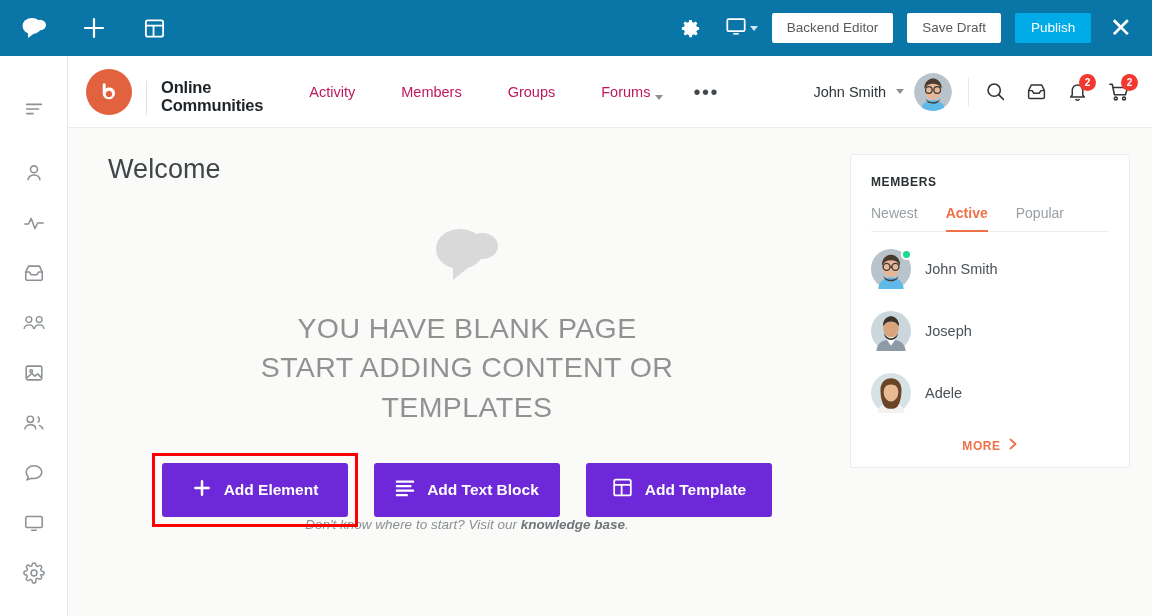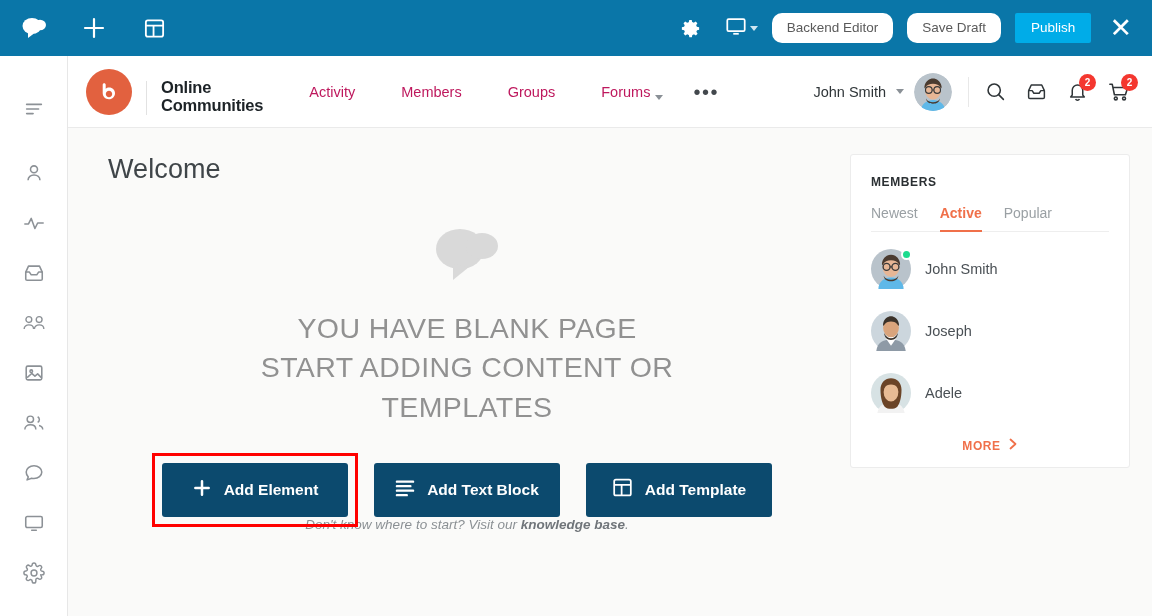--- a/index.html
+++ b/index.html
@@ -19,21 +19,21 @@
   }
   .eb-left { display: flex; align-items: center; padding-left: 14px; gap: 20px; }
   .eb-icon-btn {
     width: 40px; height: 40px;
     display: flex; align-items: center; justify-content: center;
     color: #ffffff;
   }
   .eb-spacer { flex: 1; }
   .eb-right { display: flex; align-items: center; gap: 14px; padding-right: 16px; }
   .btn-white {
-    background: #ffffff; border-radius: 10px;
+    background: #ffffff; border-radius: 2px;
     color: #5a5a5a; font-size: 13.5px;
     padding: 8px 15px; line-height: 1;
     white-space: nowrap;
   }
   .btn-publish {
     background: #00ace8; border-radius: 2px;
     color: #ffffff; font-size: 13.5px;
     padding: 8px 16px; line-height: 1;
   }
   .eb-dd { display: flex; align-items: center; gap: 3px; color: #ffffff; }
@@ -123,21 +123,21 @@
   .blank-icon { color: #d8d8d8; margin-bottom: 22px; }
   .blank-text {
     font-size: 28.5px; color: #919191; font-weight: 300;
     line-height: 1.38; letter-spacing: 0.4px;
   }
   .action-row {
     display: flex; justify-content: center; gap: 26px;
     margin-top: 36px;
   }
   .action-btn {
-    background: #0c4a6e; color: #ffffff;
+    background: #6d28d9; color: #ffffff;
     height: 54px; width: 186px; border-radius: 3px;
     display: flex; align-items: center; justify-content: center; gap: 12px;
     font-size: 15.5px; font-weight: bold;
   }
   .action-btn.highlighted { position: relative; }
   .highlight-box {
     position: absolute;
     left: -10px; top: -10px;
     width: 206px; height: 74px;
     border: 3px solid #ff0000;
@@ -156,21 +156,21 @@
     border: 1px solid #ececec;
     border-radius: 3px;
     padding: 20px 20px 14px 20px;
     align-self: flex-start;
   }
   .mw-title {
     font-size: 12px; font-weight: bold; color: #2b3033;
     letter-spacing: 0.6px; margin-bottom: 16px;
   }
   .mw-tabs {
-    display: flex; gap: 22px;
+    display: flex; gap: 28px;
     border-bottom: 1px solid #eeeeee;
   }
   .mw-tab {
     font-size: 14px; color: #9aa0a4; padding-bottom: 9px;
     border-bottom: 2px solid transparent; margin-bottom: -1px;
   }
   .mw-tab.active { color: #f0704a; font-weight: bold; border-bottom-color: #f0704a; }
   .mw-list { padding-top: 6px; }
   .mw-row { display: flex; align-items: center; gap: 14px; padding: 11px 0; }
   .mw-av-wrap { position: relative; width: 40px; height: 40px; }

